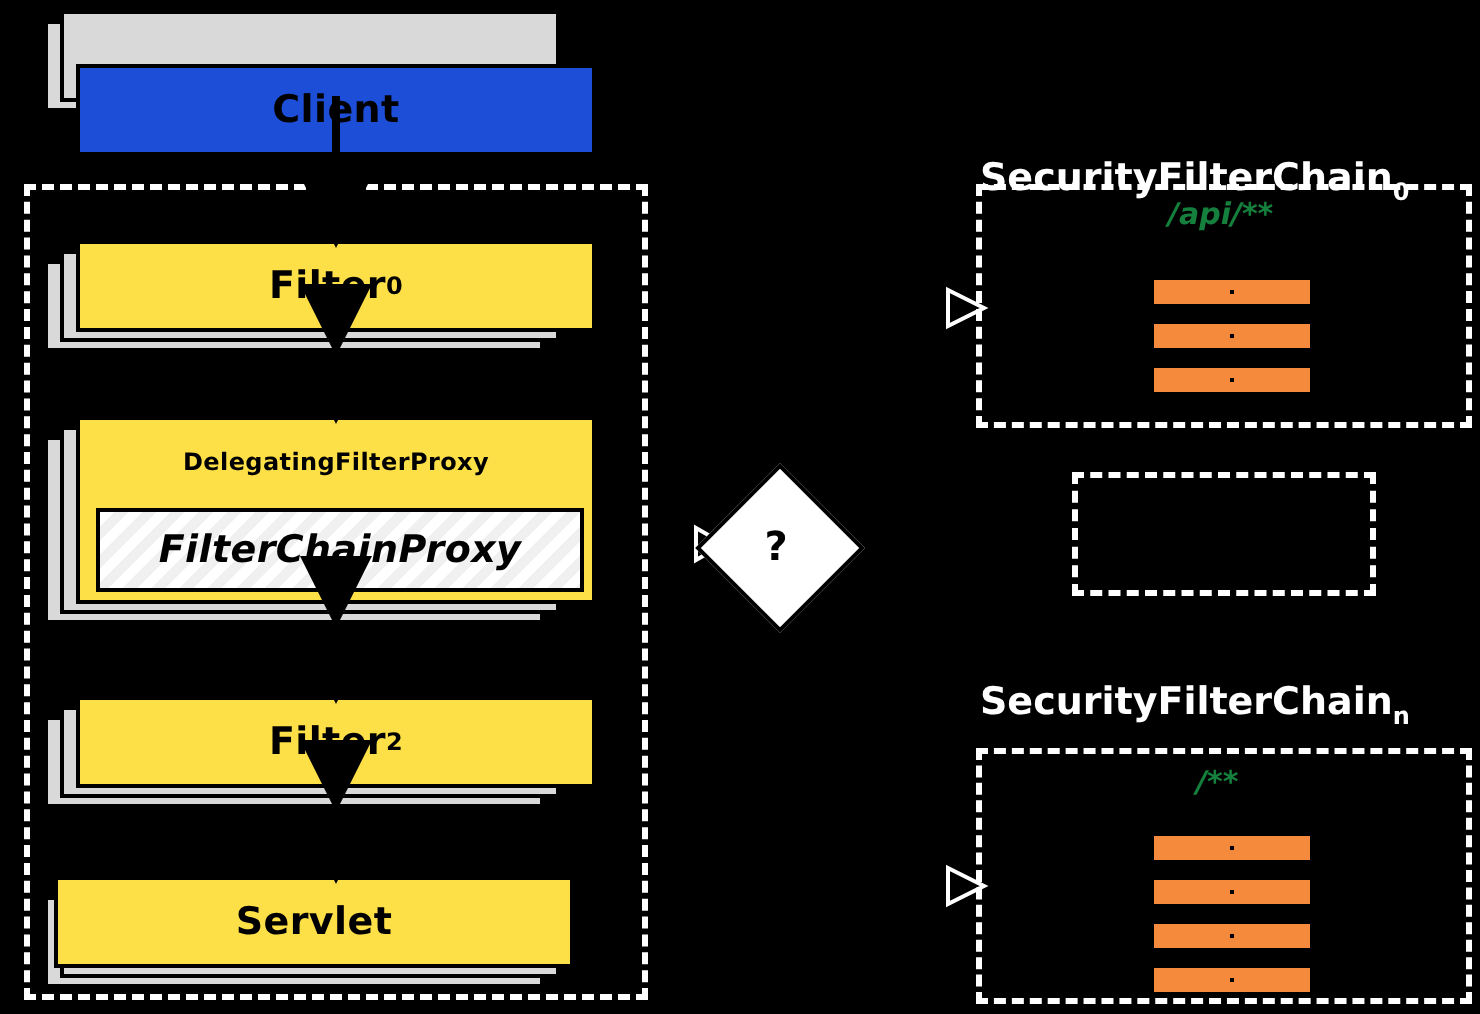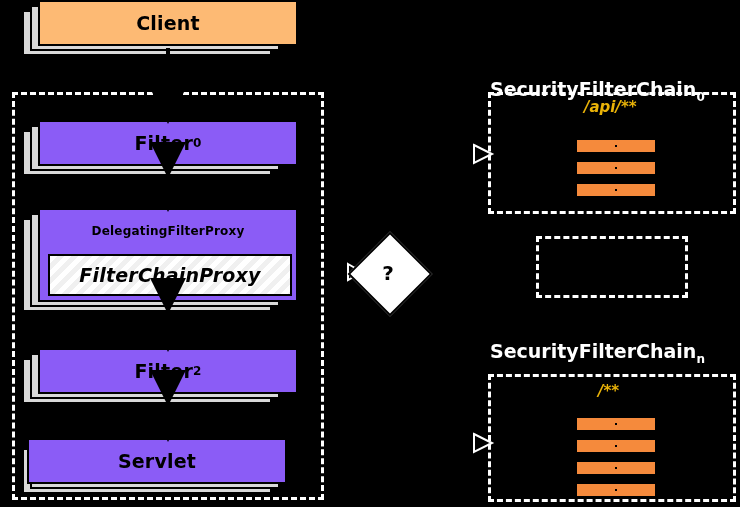--- a/index.html
+++ b/index.html
@@ -6,34 +6,34 @@
   body{width:740px;height:507px;position:relative;overflow:hidden;
        font-family:"DejaVu Sans","Liberation Sans",sans-serif;color:#000;}
   .canvas{position:absolute;inset:0;}
 
   
   .shadow{position:absolute;background:#d9d9d9;border:2px solid #000;box-sizing:border-box;}
 
   .node{position:absolute;box-sizing:border-box;border:2px solid #000;
         display:flex;align-items:center;justify-content:center;
         font-weight:bold;font-size:19px;letter-spacing:.2px;}
-  .node.client{background:#fdba74;}
-  .node.orange{background:#8b5cf6;}
+  .node.client{background:#1d4ed8;margin-top:32px;}
+  .node.orange{background:#fde047;}
   .node.hatch{
      background:
        repeating-linear-gradient(135deg,#ffffff 0px,#ffffff 5px,#f0f0f0 5px,#f0f0f0 10px);
   }
 
   
   .dashed{position:absolute;box-sizing:border-box;border:3px dashed #ffffff;}
 
   .label{position:absolute;color:#fff;font-weight:bold;font-size:19px;white-space:nowrap;}
   .label .sub{font-size:12px;vertical-align:sub;}
 
-  .italic-lbl{position:absolute;color:#eab308;font-weight:bold;font-style:italic;font-size:15px;white-space:nowrap;}
+  .italic-lbl{position:absolute;color:#15803d;font-weight:bold;font-style:italic;font-size:15px;white-space:nowrap;}
   svg.arrows{position:absolute;left:0;top:0;width:740px;height:507px;overflow:visible;}
 
   .diamond{position:absolute;width:56px;height:56px;background:#fff;border:2px solid #000;
            transform:rotate(45deg);}
   .diamond-txt{position:absolute;font-weight:bold;font-size:20px;color:#000;}
 
   .bar{position:absolute;background:#f58a3c;border:2px solid #000;box-sizing:border-box;}
   .bar .dot{position:absolute;left:50%;top:50%;width:2px;height:2px;background:#000;transform:translate(-50%,-50%);}
 </style>
 </head>

